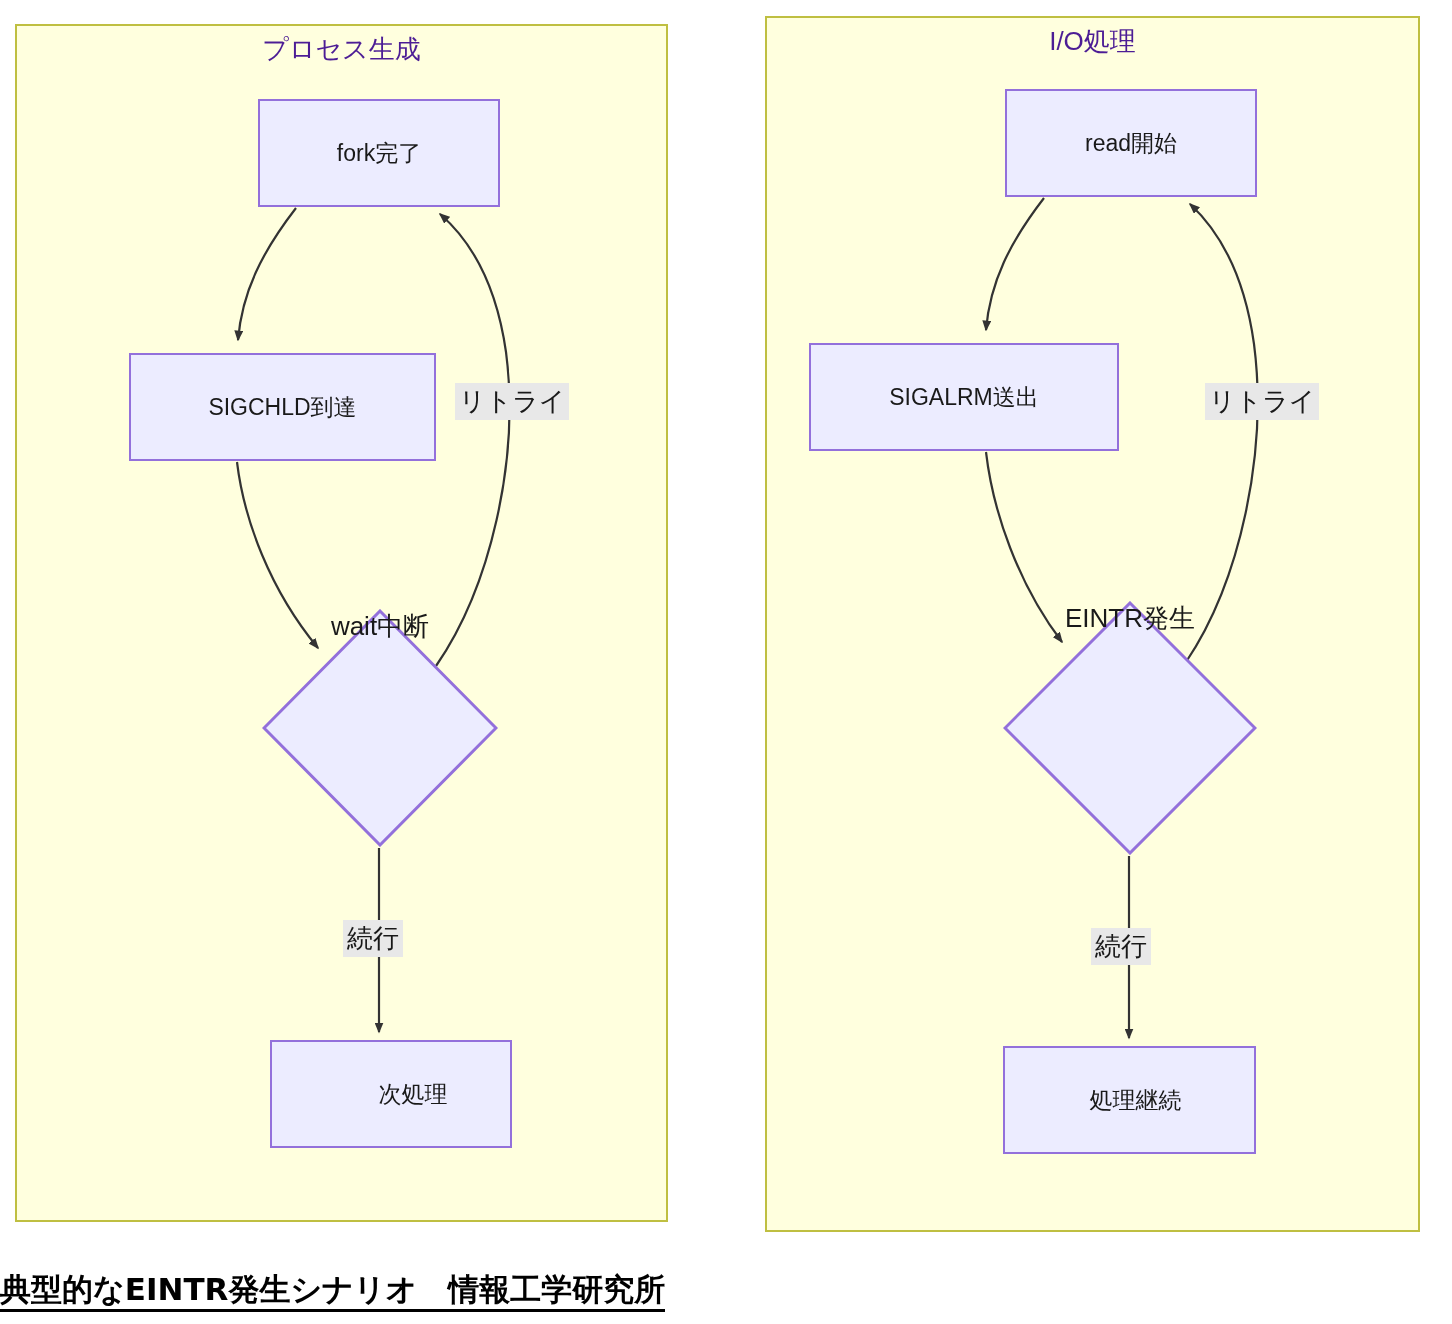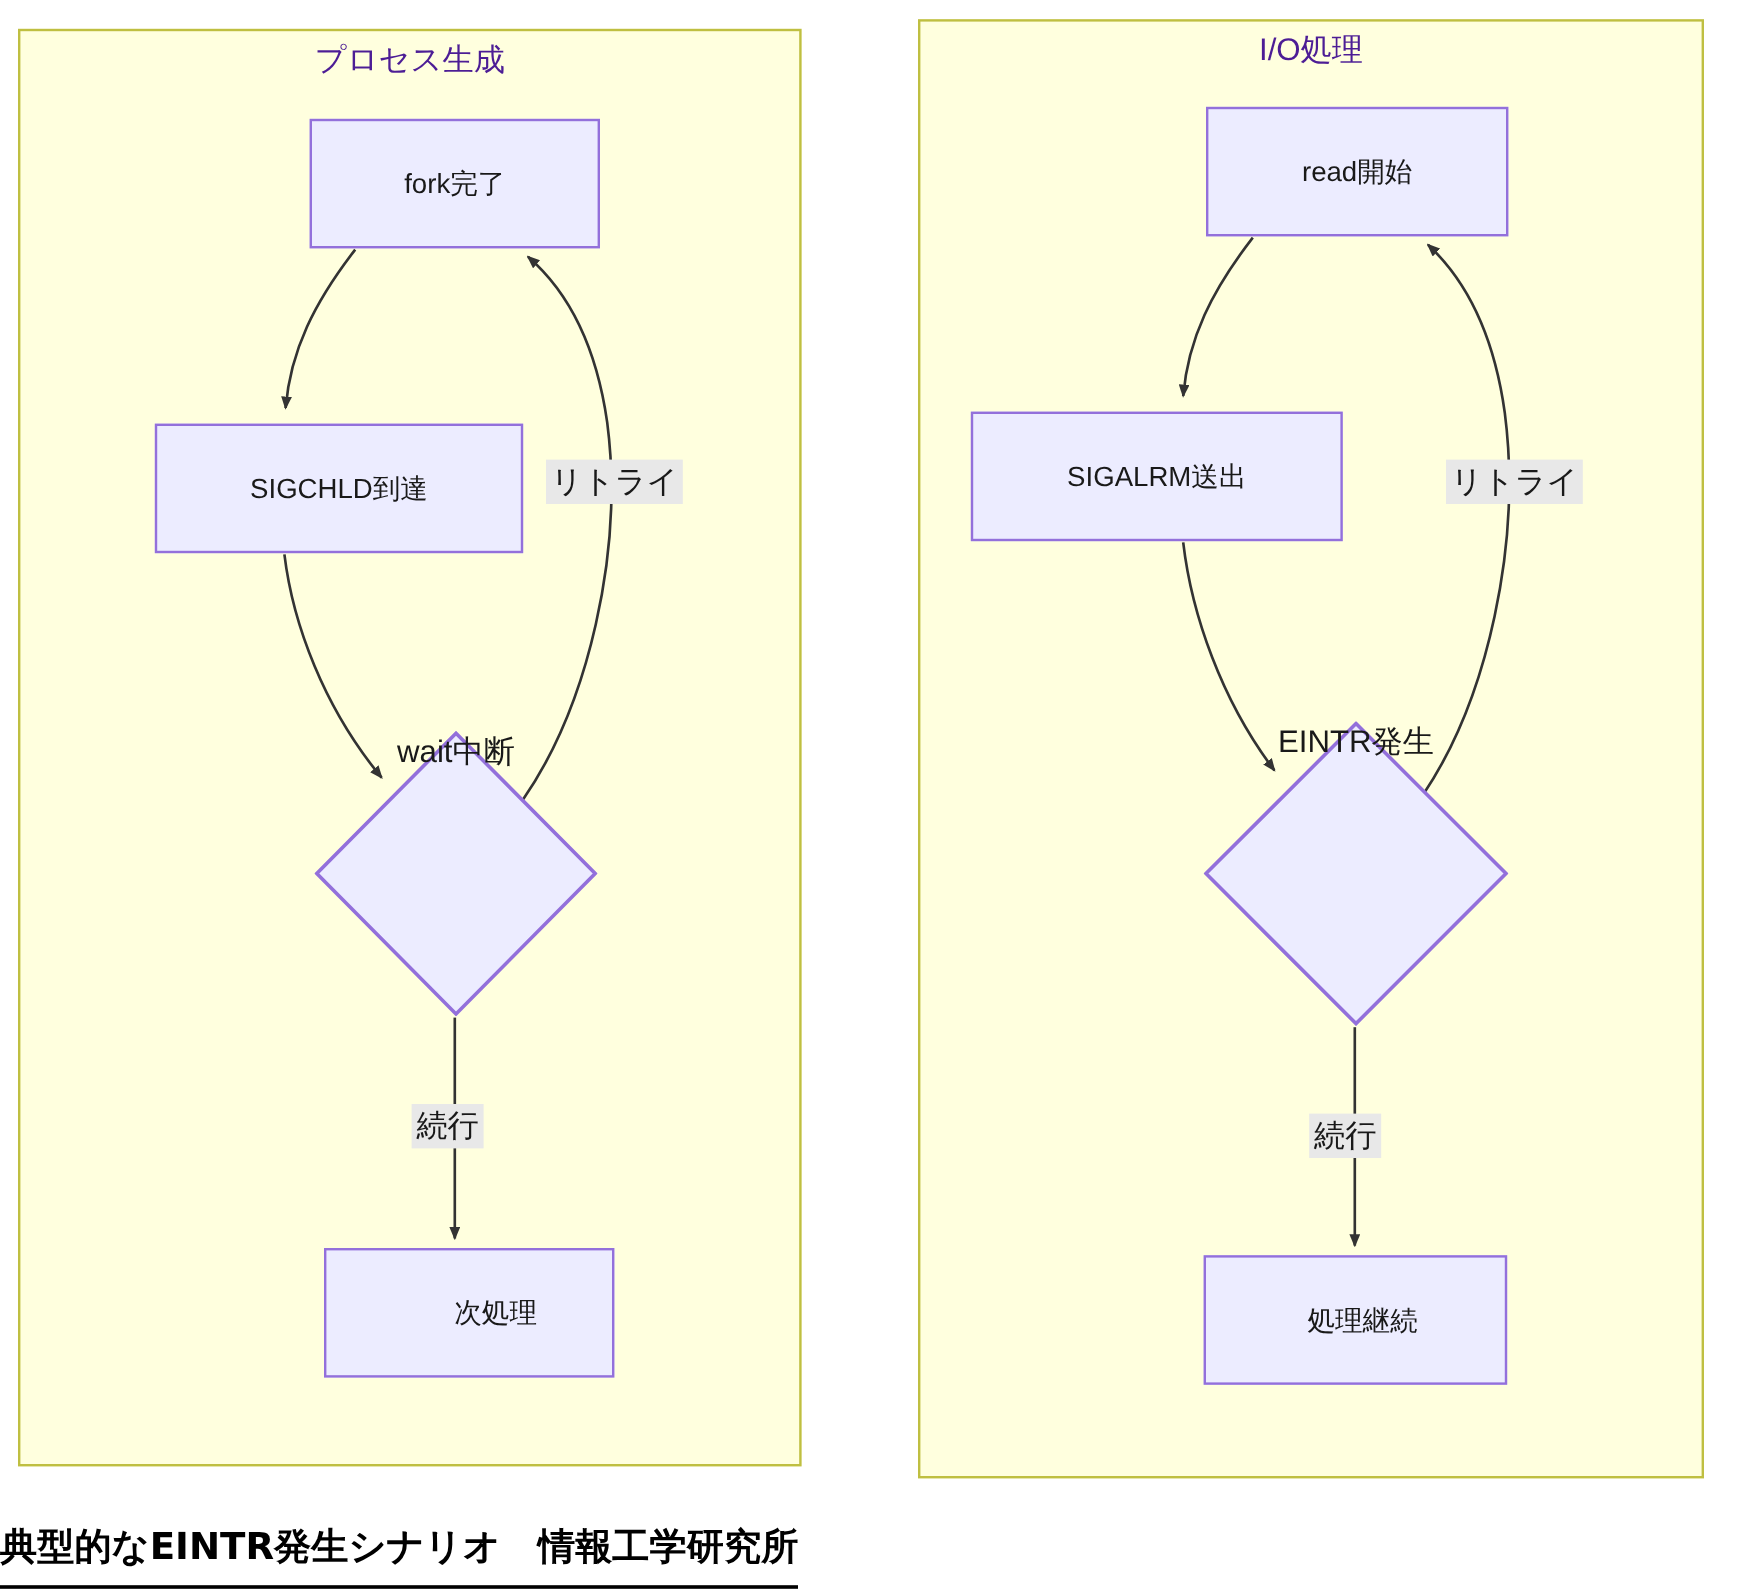--- a/index.html
+++ b/index.html
@@ -113,21 +113,21 @@
     position: absolute;
     left: 0px;
     top: 1272px;
     font-family: "DejaVu Sans", sans-serif;
     font-size: 31px;
     font-weight: bold;
     color: #000000;
     white-space: pre;
     border-bottom: 3px solid #000000;
     display: inline-block;
-    padding-bottom: 14px;
+    padding-bottom: 2px;
     line-height: 1.12;
   }
 </style>
 </head>
 <body>
 
 <div id="canvas">
 
   <div class="cluster" id="cluster-left"></div>
   <div class="cluster" id="cluster-right"></div>

